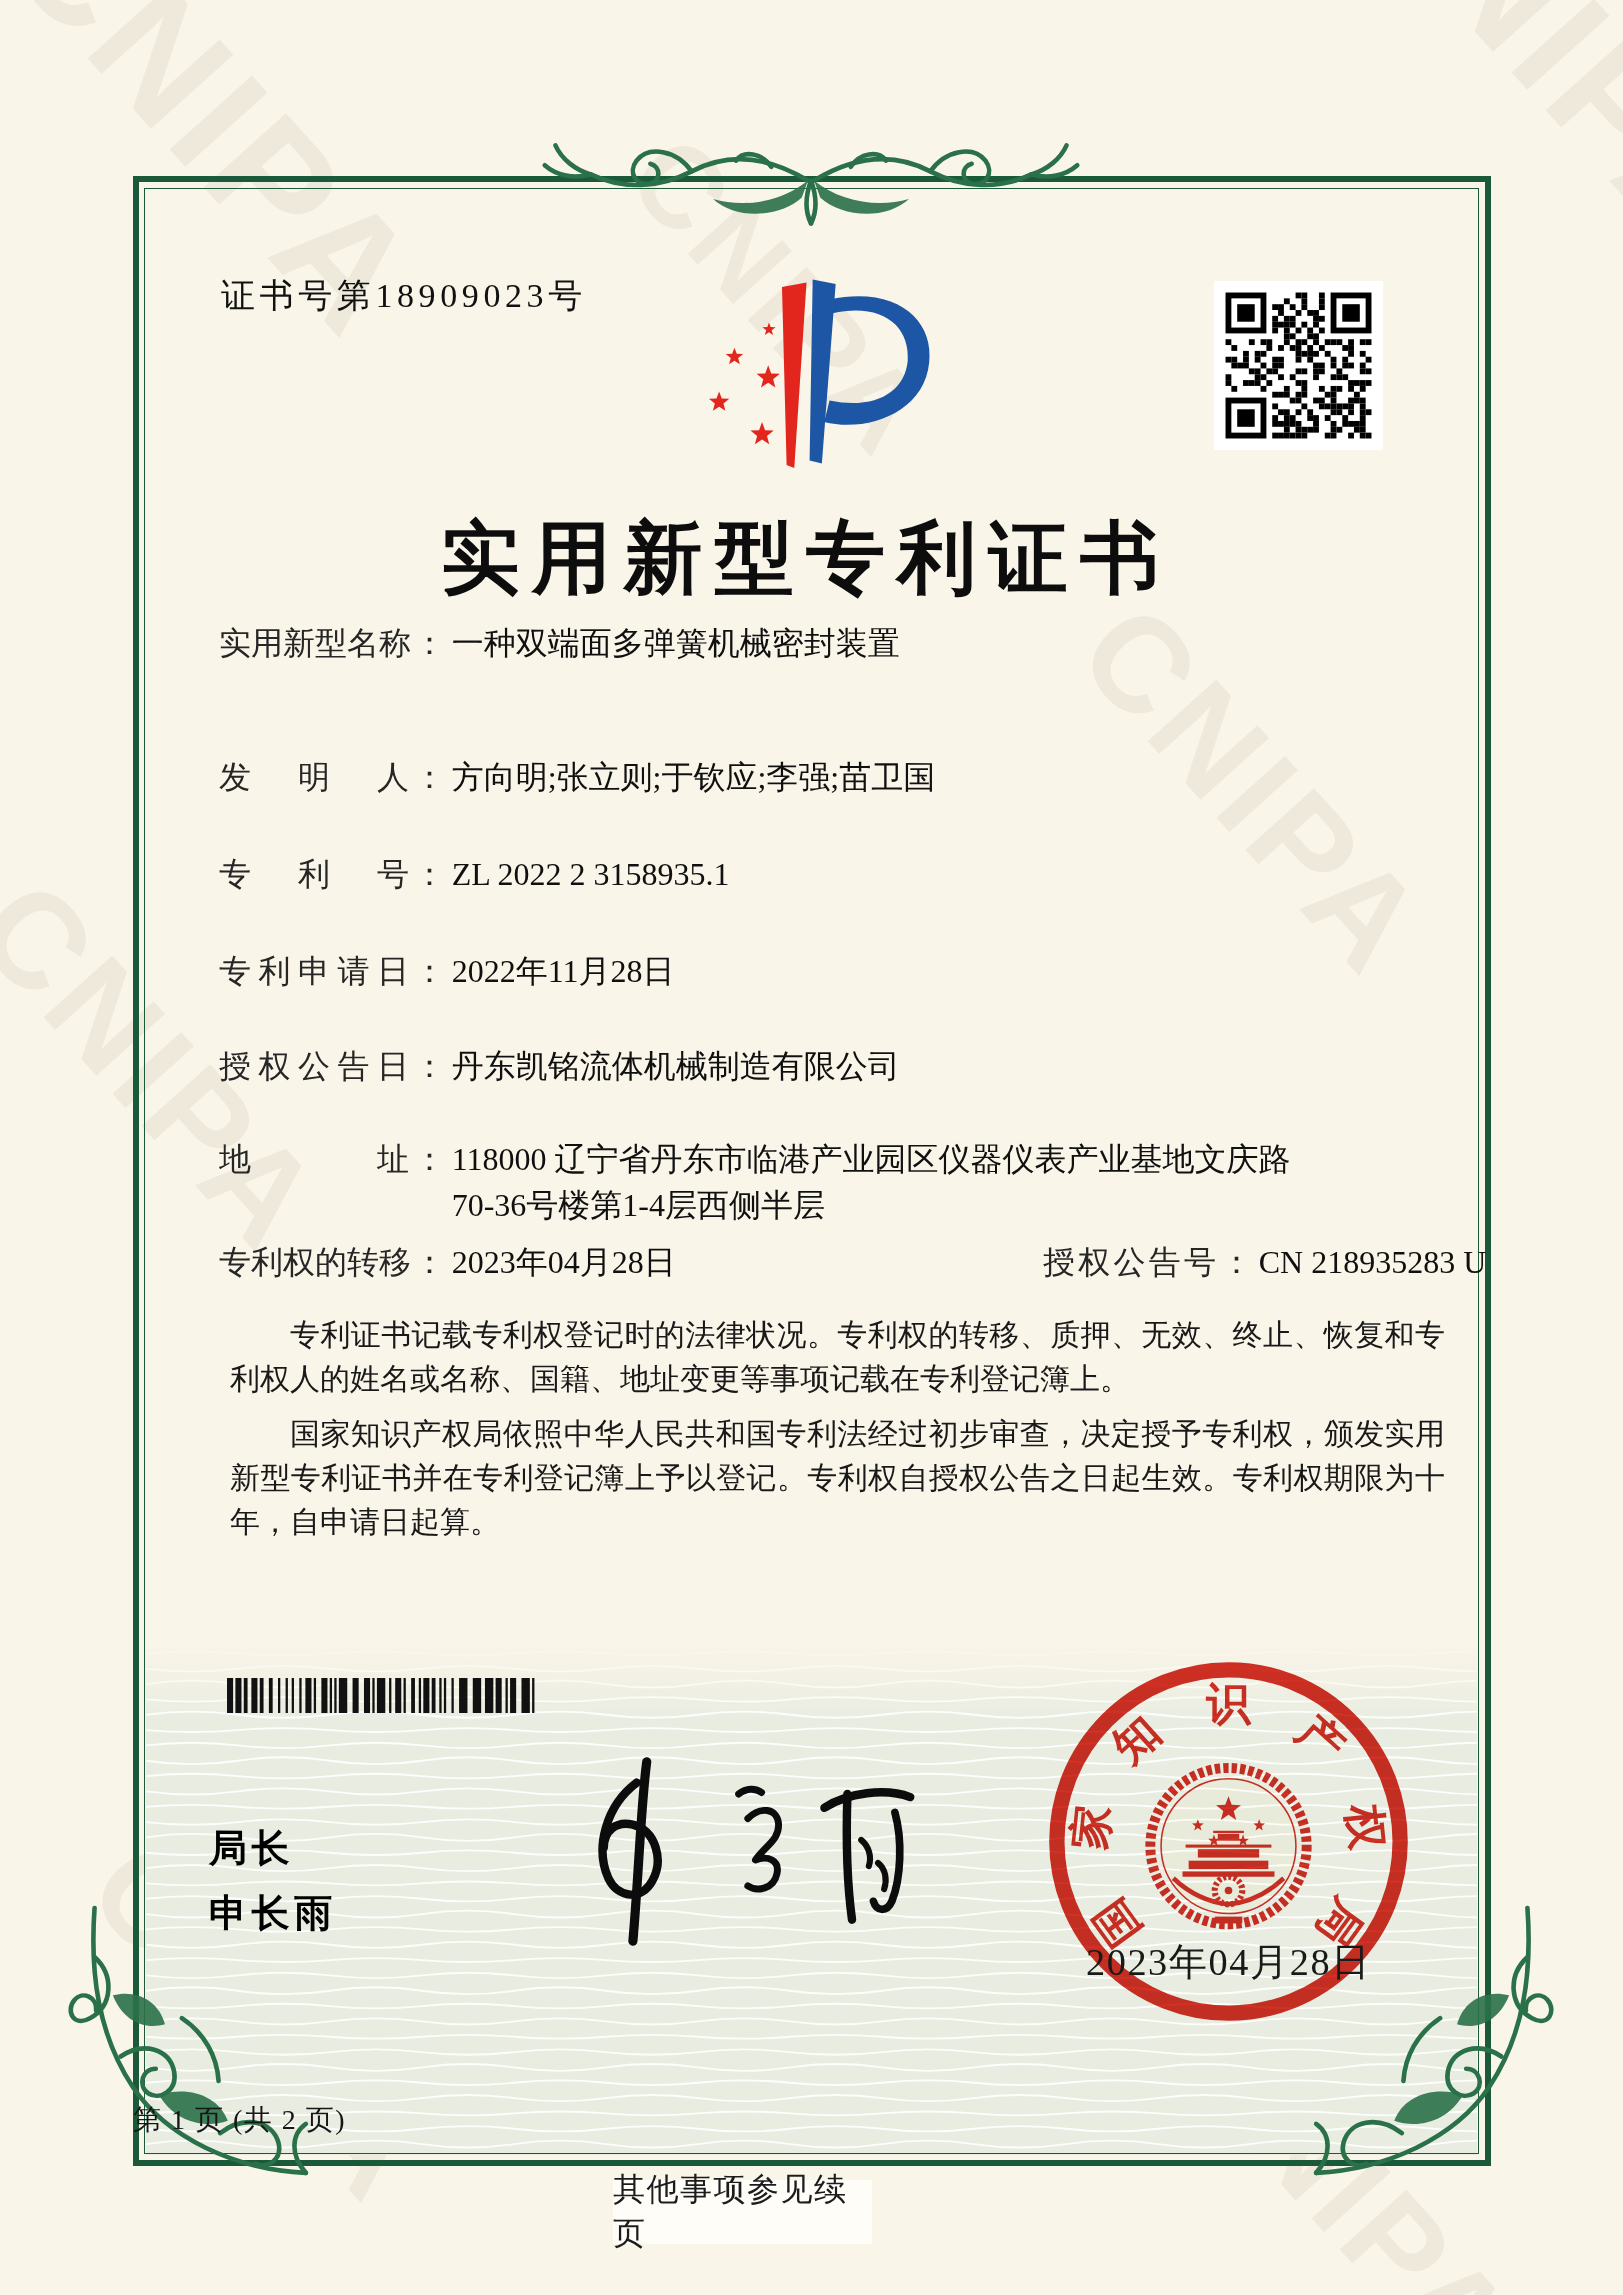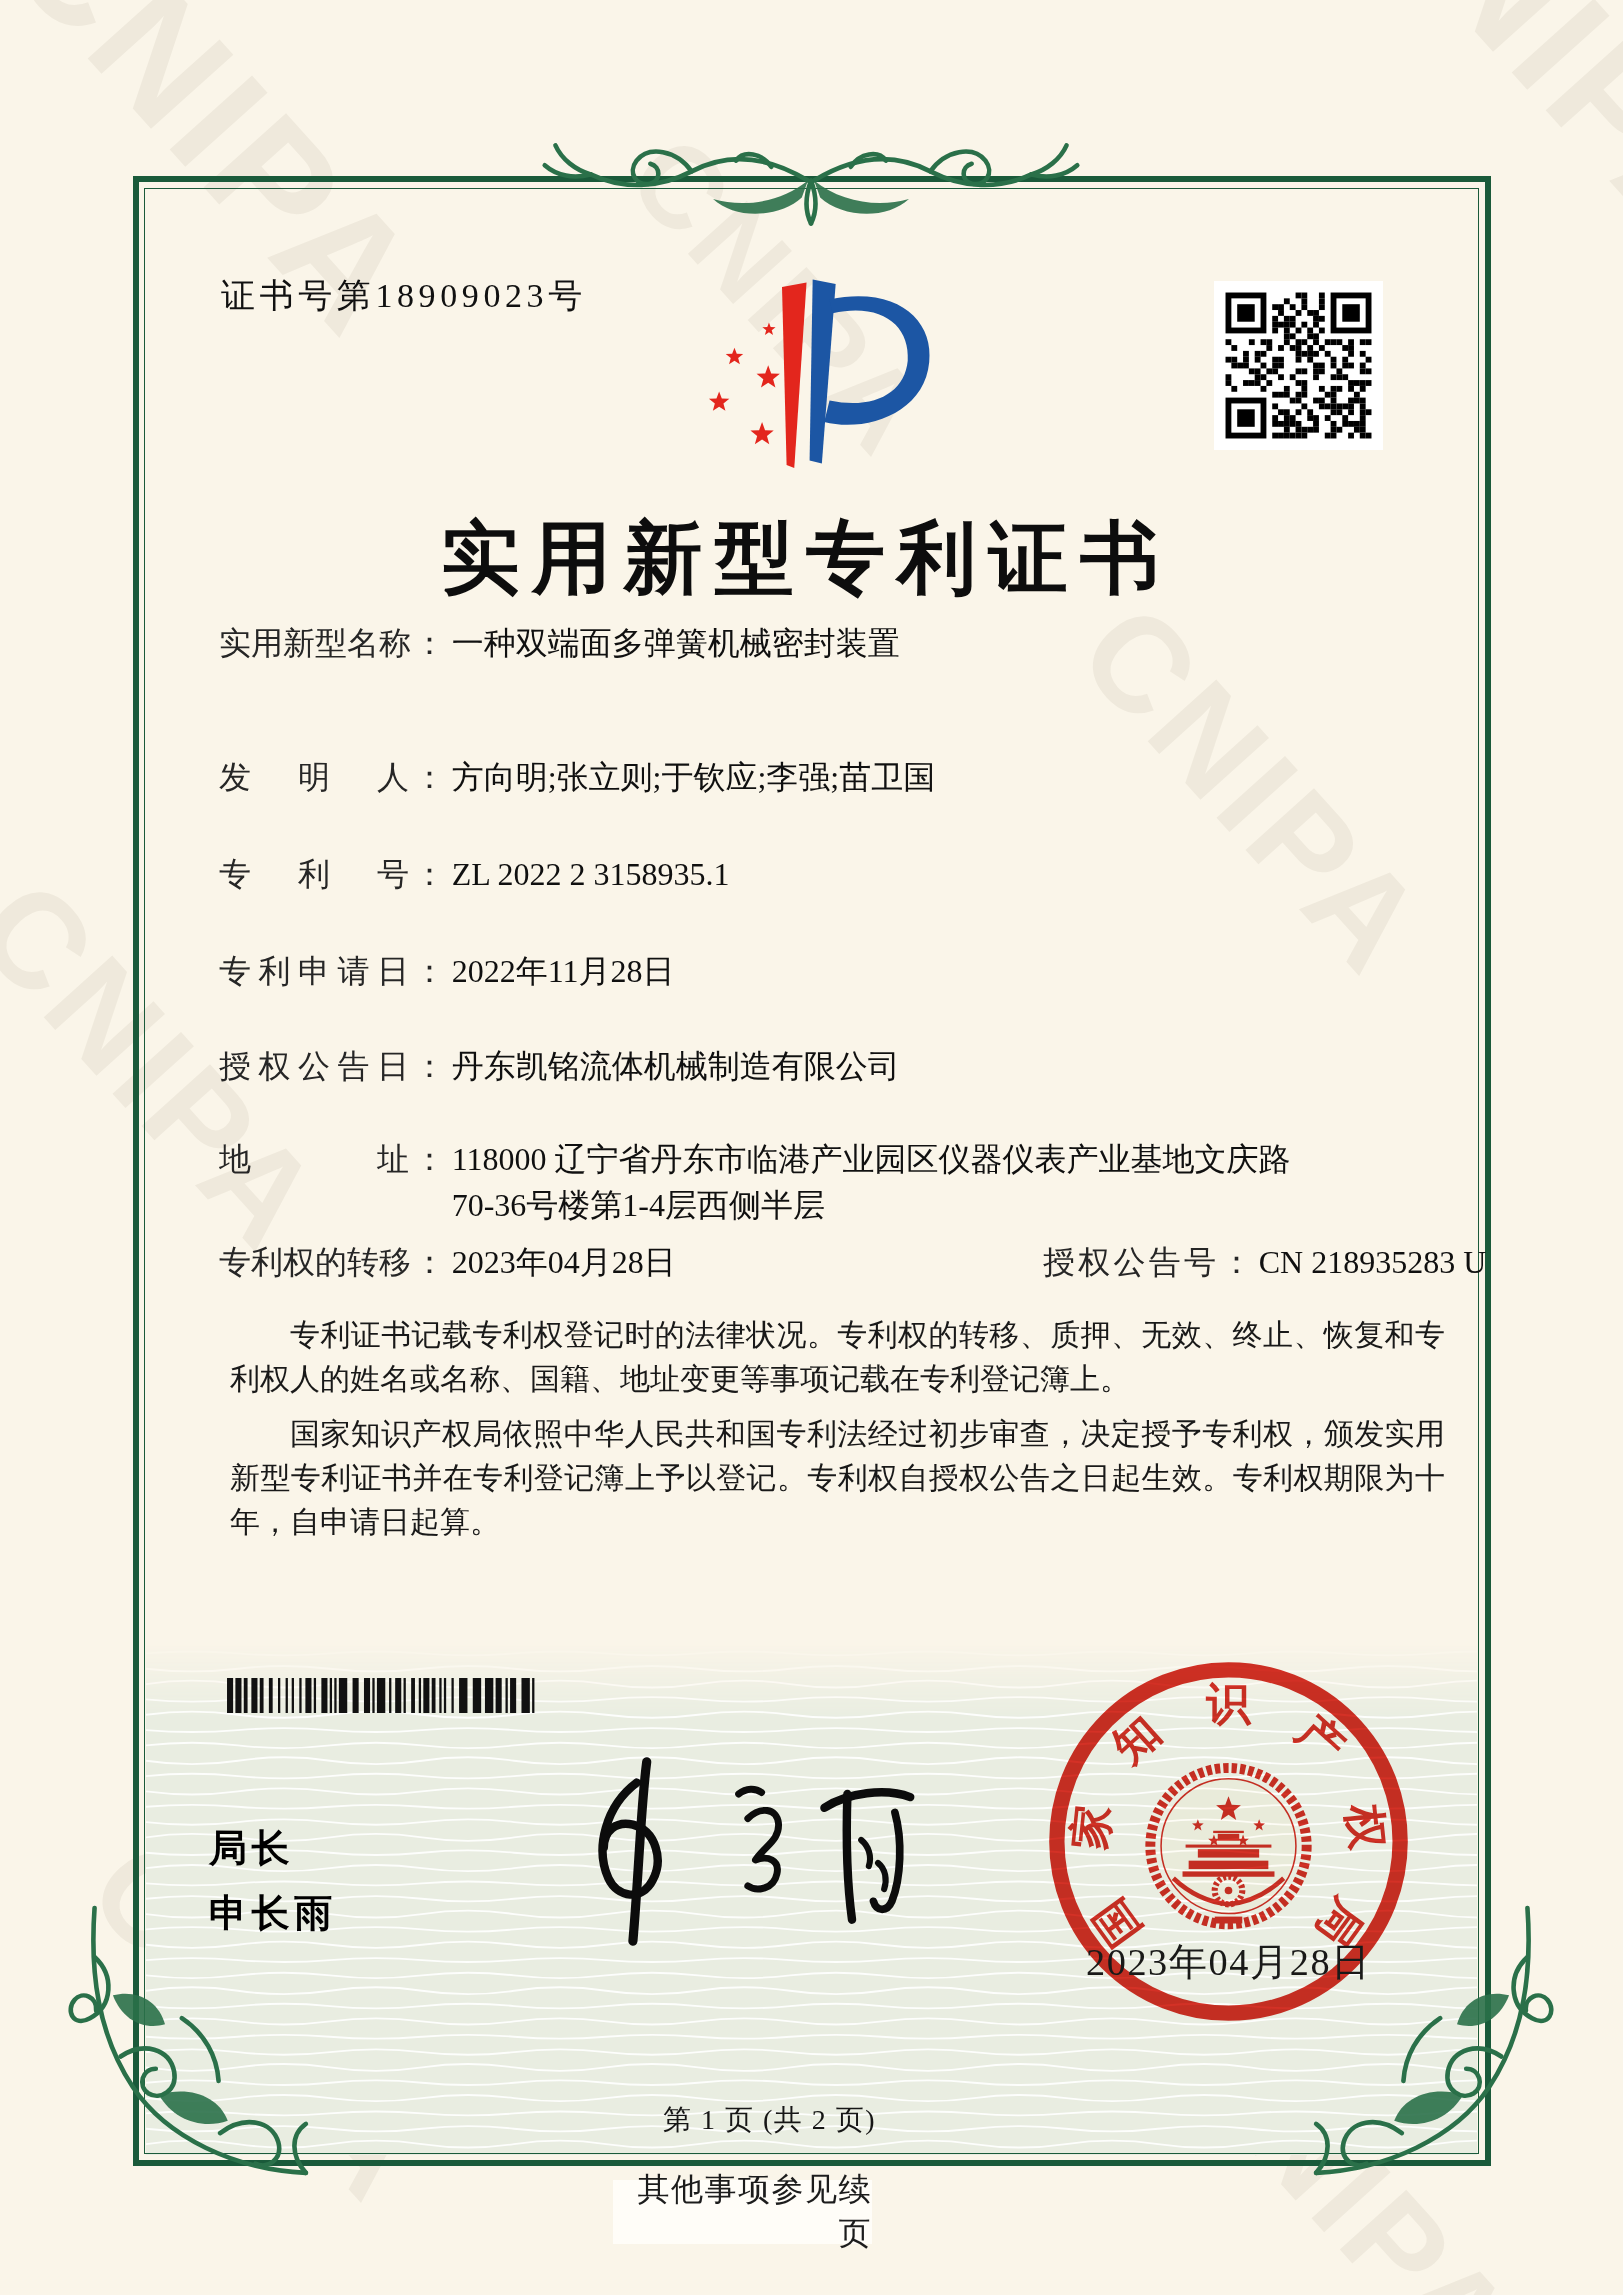--- a/index.html
+++ b/index.html
@@ -89,29 +89,29 @@
     font-weight:bold;font-size:38px;letter-spacing:4.6px;color:#000;z-index:5;
   }
   .signer-name{
     position:absolute;left:209px;top:1888px;
     font-family:"Liberation Sans","DejaVu Sans",sans-serif;
     font-weight:bold;font-size:38px;letter-spacing:4.6px;color:#000;z-index:5;
   }
   .signature{position:absolute;left:518px;top:1748px;z-index:5;}
   .seal{position:absolute;left:1040px;top:1653px;z-index:6;mix-blend-mode:multiply;opacity:.96;}
   .page-number{
-    position:absolute;left:133px;top:2101px;width:1273px;text-align:center;
+    position:absolute;left:133px;top:2101px;width:1273px;
     font-size:28px;color:#161616;z-index:5;letter-spacing:1.5px;
   }
   .note-box{
     position:absolute;left:613px;top:2180px;width:259px;height:64px;
     background:#fffdf8;z-index:5;
     display:flex;align-items:center;justify-content:center;
   }
-  .note-box span{font-size:32px;letter-spacing:1.5px;color:#1c1c1c;text-align:right;}
+  .note-box span{font-size:32px;letter-spacing:1.5px;color:#1c1c1c;}
 </style>
 </head>
 <body>
 
 <div class="page">
 
   <div class="wm" style="left:-46px;top:23px;font-size:161px;">CNIPA</div>
   <div class="wm" style="left:1296px;top:-54px;font-size:161px;">CNIPA</div>
   <div class="wm" style="left:590px;top:230px;font-size:115px;">CNIPA</div>
   <div class="wm" style="left:1035px;top:713px;font-size:134px;">CNIPA</div>

